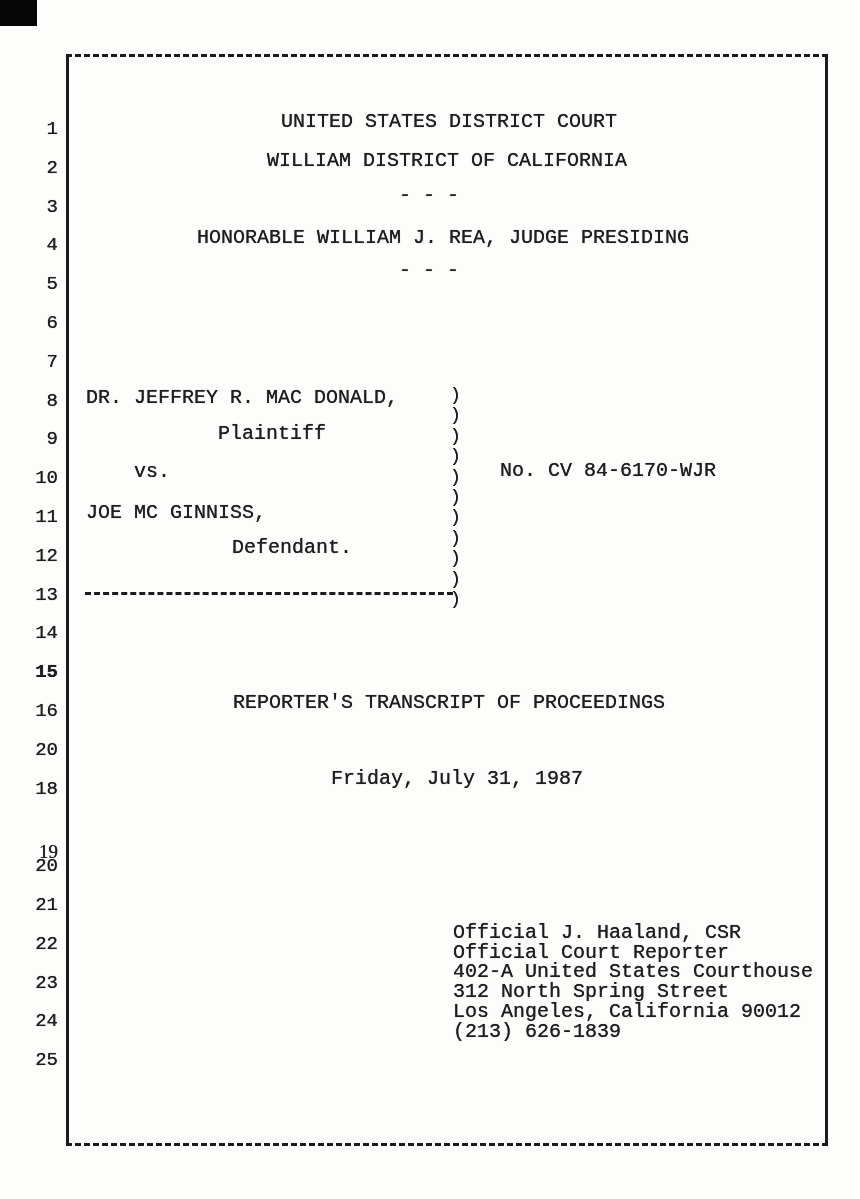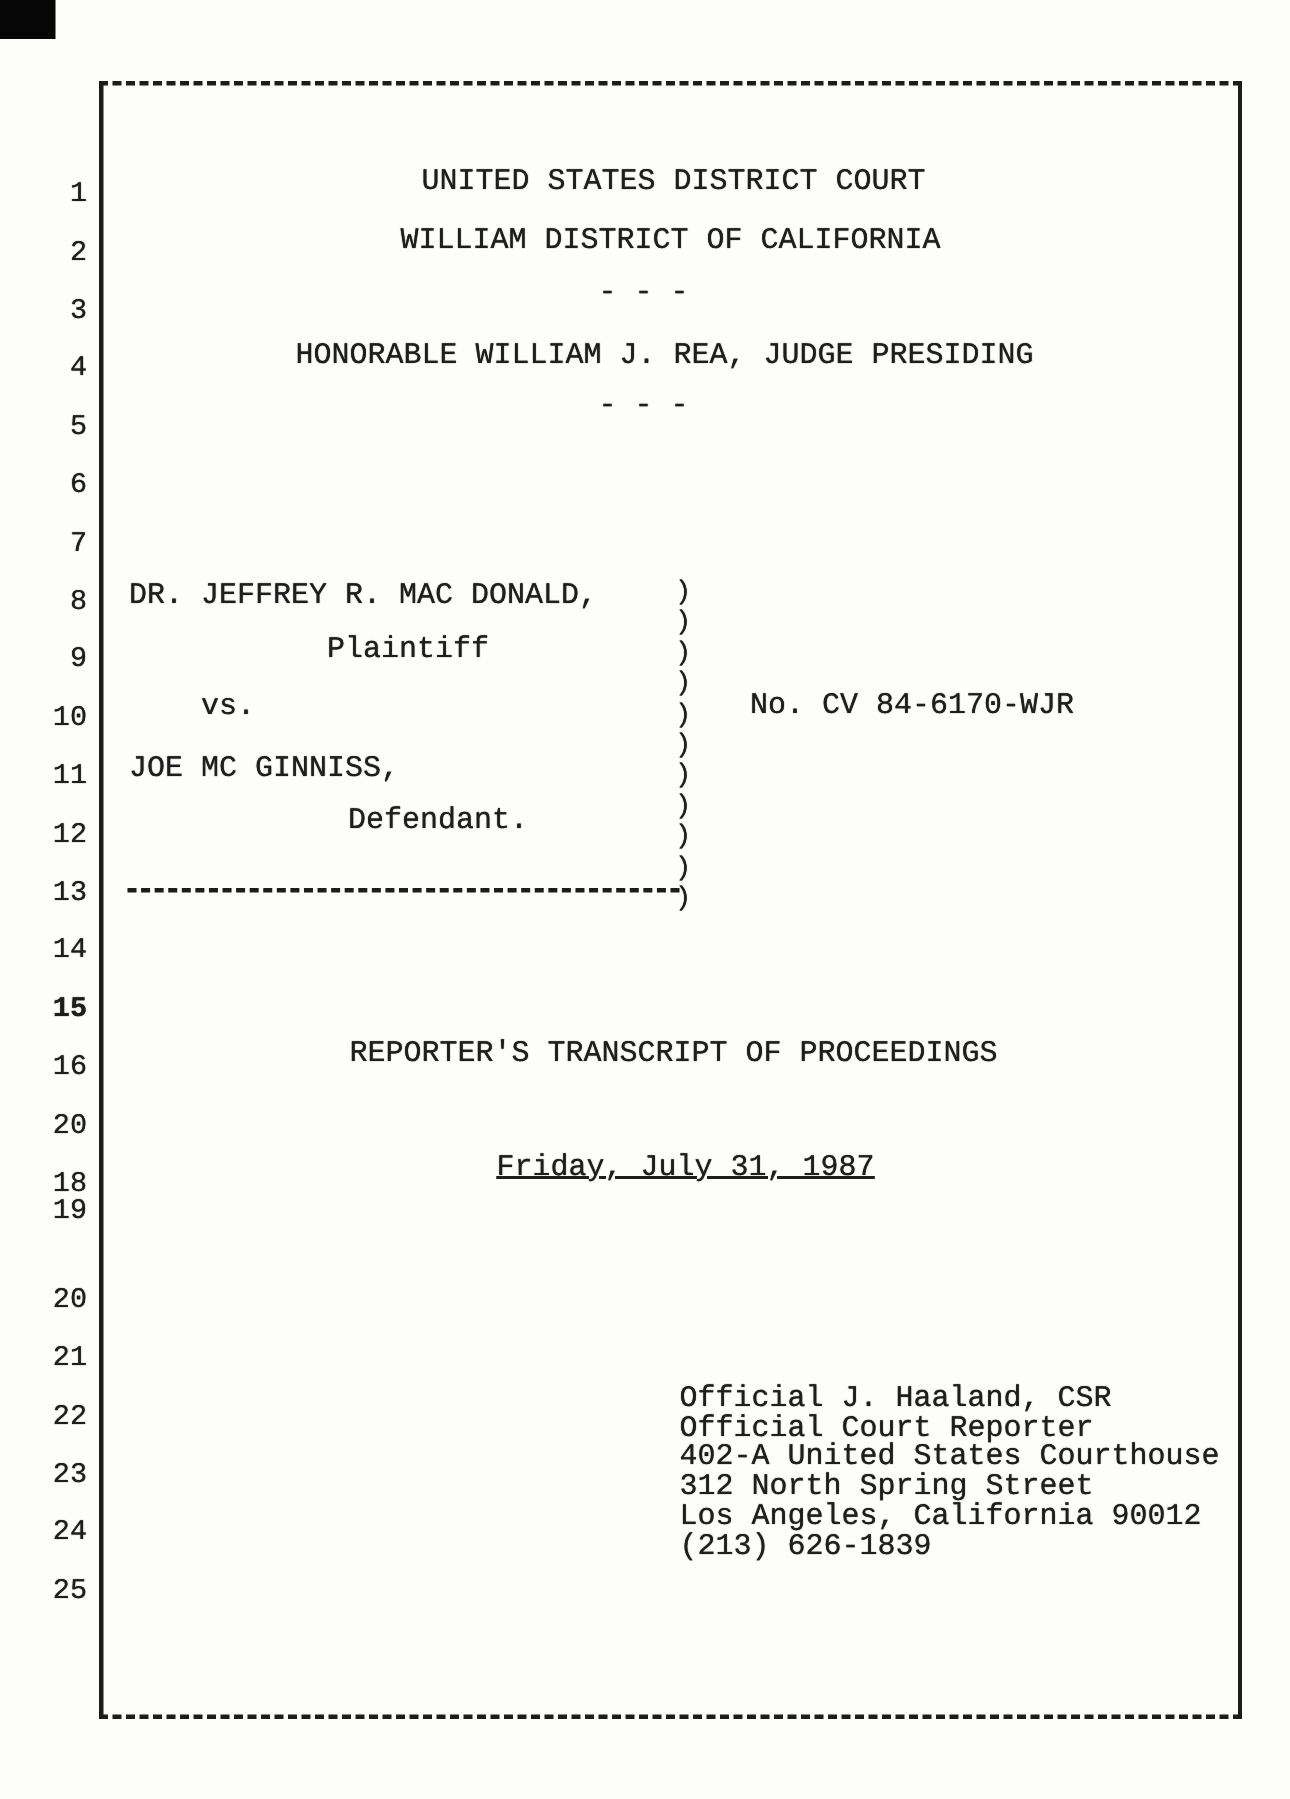--- a/index.html
+++ b/index.html
@@ -92,21 +92,21 @@
       <div class="line-num" style="top: 429.4px;">9</div>
       <div class="line-num" style="top: 468.2px;">10</div>
       <div class="line-num" style="top: 507px;">11</div>
       <div class="line-num" style="top: 545.8px;">12</div>
       <div class="line-num" style="top: 584.6px;">13</div>
       <div class="line-num" style="top: 623.4px;">14</div>
       <div class="line-num" style="top: 662.2px; font-weight: bold;">15</div>
       <div class="line-num" style="top: 701px;">16</div>
       <div class="line-num" style="top: 739.8px;">20</div>
       <div class="line-num" style="top: 778.6px;">18</div>
-      <div class="line-num" style="top: 797px;">19</div>
+      <div class="line-num" style="top: 842px; font-family: Liberation Serif, serif;">19</div>
       <div class="line-num" style="top: 856.2px;">20</div>
       <div class="line-num" style="top: 895px;">21</div>
       <div class="line-num" style="top: 933.8px;">22</div>
       <div class="line-num" style="top: 972.6px;">23</div>
       <div class="line-num" style="top: 1011.4px;">24</div>
       <div class="line-num" style="top: 1050.2px;">25</div>
     </div>
 
   <div class="t" style="left:281px; top:112px;">UNITED STATES DISTRICT COURT</div>
   <div class="t" style="left:267px; top:151px;">WILLIAM DISTRICT OF CALIFORNIA</div>
@@ -129,21 +129,21 @@
       <div class="paren" style="top: 487px;">)</div>
       <div class="paren" style="top: 507.4px;">)</div>
       <div class="paren" style="top: 527.8px;">)</div>
       <div class="paren" style="top: 548.2px;">)</div>
       <div class="paren" style="top: 568.6px;">)</div>
       <div class="paren" style="top: 589px;">)</div>
     </div>
   <div class="caption-underline"></div>
 
   <div class="t" style="left:233px; top:693px;">REPORTER'S TRANSCRIPT OF PROCEEDINGS</div>
-  <div class="t" style="left:331px; top:769px;text-decoration:underline;">Friday, July 31, 1987</div>
+  <div class="t" style="left:331px; top:769px;">Friday, July 31, 1987</div>
 
   <div id="reporter-block">
       <div class="rep-line" style="top: 923px;">Official J. Haaland, CSR</div>
       <div class="rep-line" style="top: 942.7px;">Official Court Reporter</div>
       <div class="rep-line" style="top: 962.4px;">402-A United States Courthouse</div>
       <div class="rep-line" style="top: 982.1px;">312 North Spring Street</div>
       <div class="rep-line" style="top: 1001.8px;">Los Angeles, California 90012</div>
       <div class="rep-line" style="top: 1021.5px;">(213) 626-1839</div>
     </div>
 

